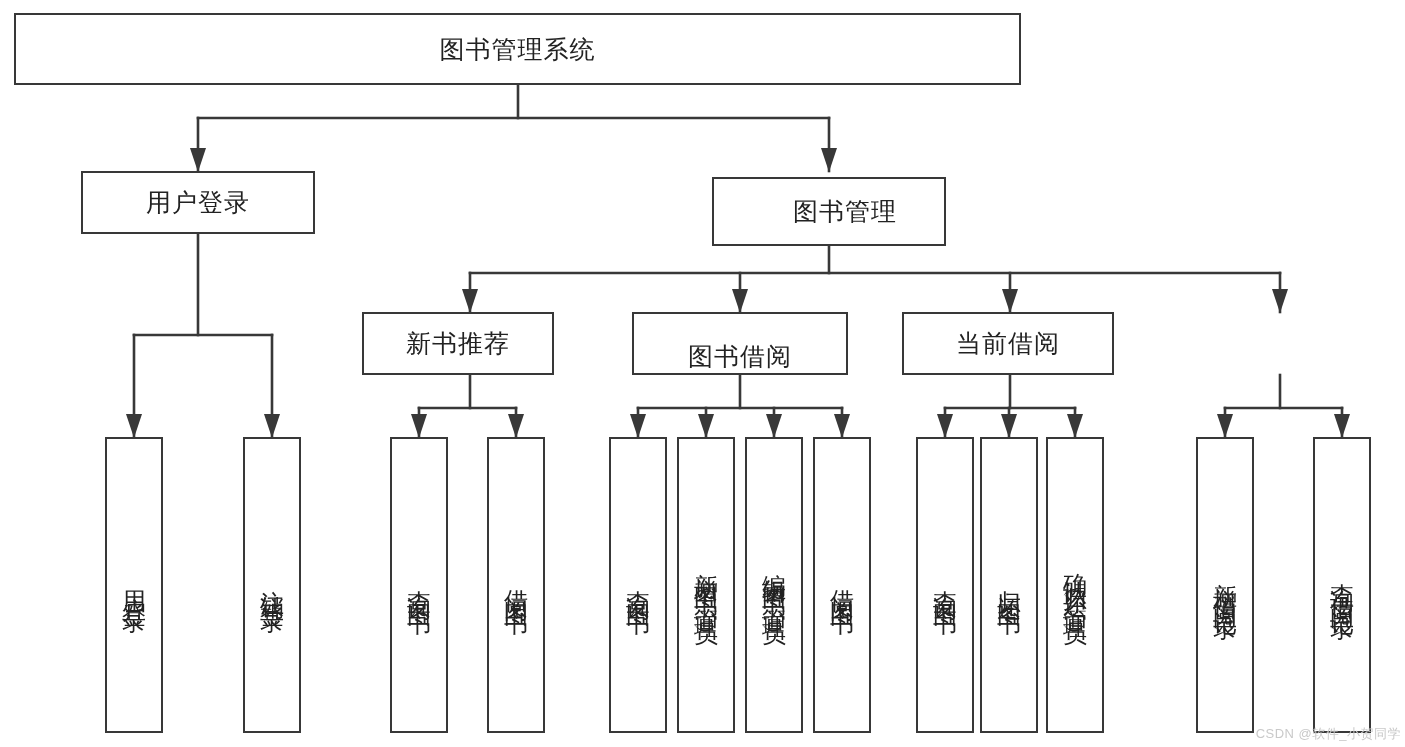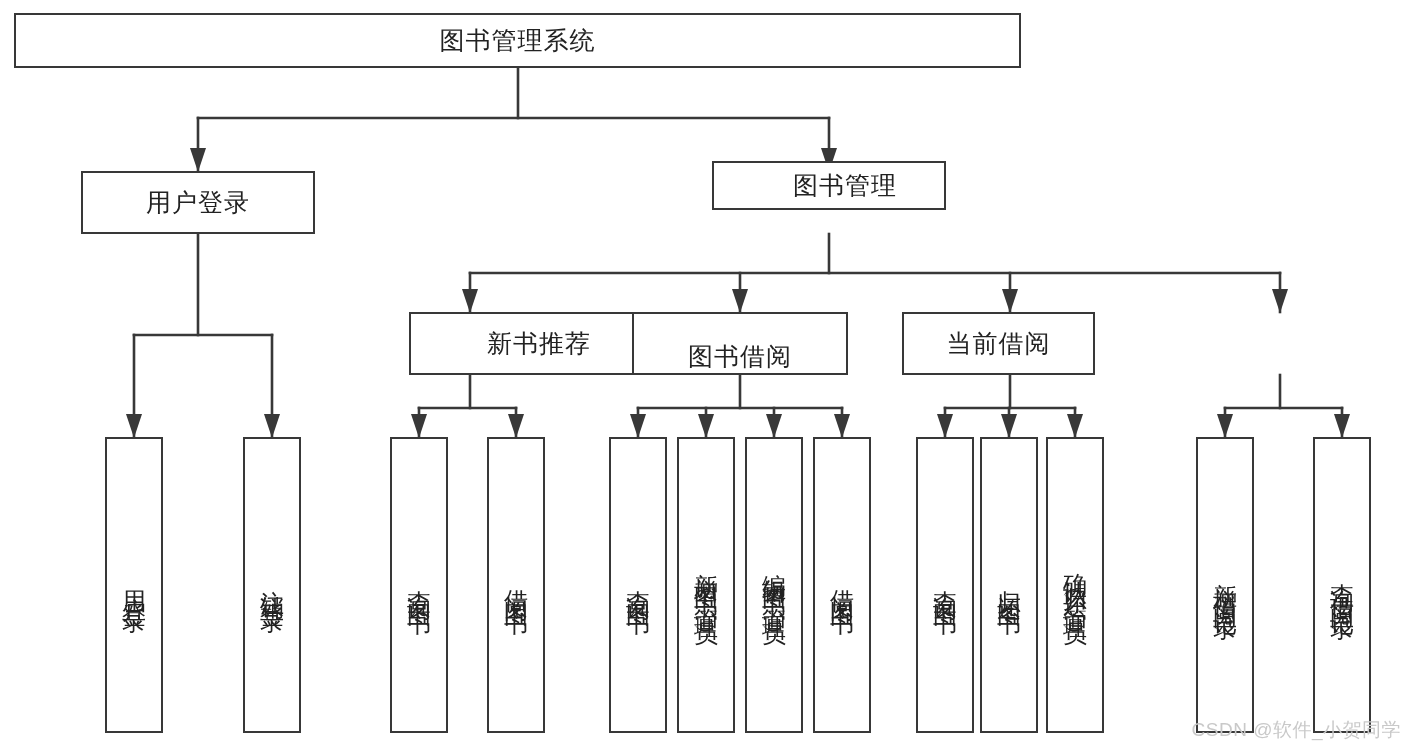--- a/index.html
+++ b/index.html
@@ -43,21 +43,21 @@
     text-orientation: mixed;
     font-size: 24px;
     letter-spacing: 7px;
     line-height: 1;
     white-space: nowrap;
   }
   .watermark {
     position: absolute;
     right: 4px;
     bottom: 4px;
-    font-size: 19px;
+    font-size: 13px;
     color: #c9c9c9;
     letter-spacing: 0.5px;
     z-index: 5;
   }
 </style>
 </head>
 <body>
 
 <div class="canvas">
 
@@ -102,38 +102,38 @@
     <path class="link" d="M945,408 V437" marker-end="url(#arrow)"></path>
     <path class="link" d="M1009,408 V437" marker-end="url(#arrow)"></path>
     <path class="link" d="M1075,408 V437" marker-end="url(#arrow)"></path>
 
     <path class="link" d="M1280,375 V408"></path>
     <path class="link" d="M1225,408 H1342"></path>
     <path class="link" d="M1225,408 V437" marker-end="url(#arrow)"></path>
     <path class="link" d="M1342,408 V437" marker-end="url(#arrow)"></path>
   </svg>
 
-  <div class="node h-node" style="left:14px; top:13px; width:1007px; height:55px;">
+  <div class="node h-node" style="left:14px; top:13px; width:1007px; height:72px;">
     <span>图书管理系统</span>
   </div>
 
   <div class="node h-node" style="left:81px; top:171px; width:234px; height:63px;">
     <span>用户登录</span>
   </div>
-  <div class="node h-node" style="left:712px; top:161px; width:234px; height:49px;padding-left:32px;">
+  <div class="node h-node" style="left:712px; top:177px; width:234px; height:69px;padding-left:32px;">
     <span>图书管理</span>
   </div>
 
-  <div class="node h-node" style="left:362px; top:312px; width:260px; height:63px;margin-left:47px;">
+  <div class="node h-node" style="left:362px; top:312px; width:192px; height:63px;">
     <span>新书推荐</span>
   </div>
   <div class="node h-node" style="left:632px; top:312px; width:216px; height:63px;align-items:flex-end;">
     <span>图书借阅</span>
   </div>
-  <div class="node h-node" style="left:902px; top:312px; width:193px; height:63px;">
+  <div class="node h-node" style="left:902px; top:312px; width:212px; height:63px;">
     <span>当前借阅</span>
   </div>
 
   <div class="node leaf" style="left:105px;">
     <span class="vtext">用户登录</span>
   </div>
   <div class="node leaf" style="left:243px;">
     <span class="vtext">注销登录</span>
   </div>
 

